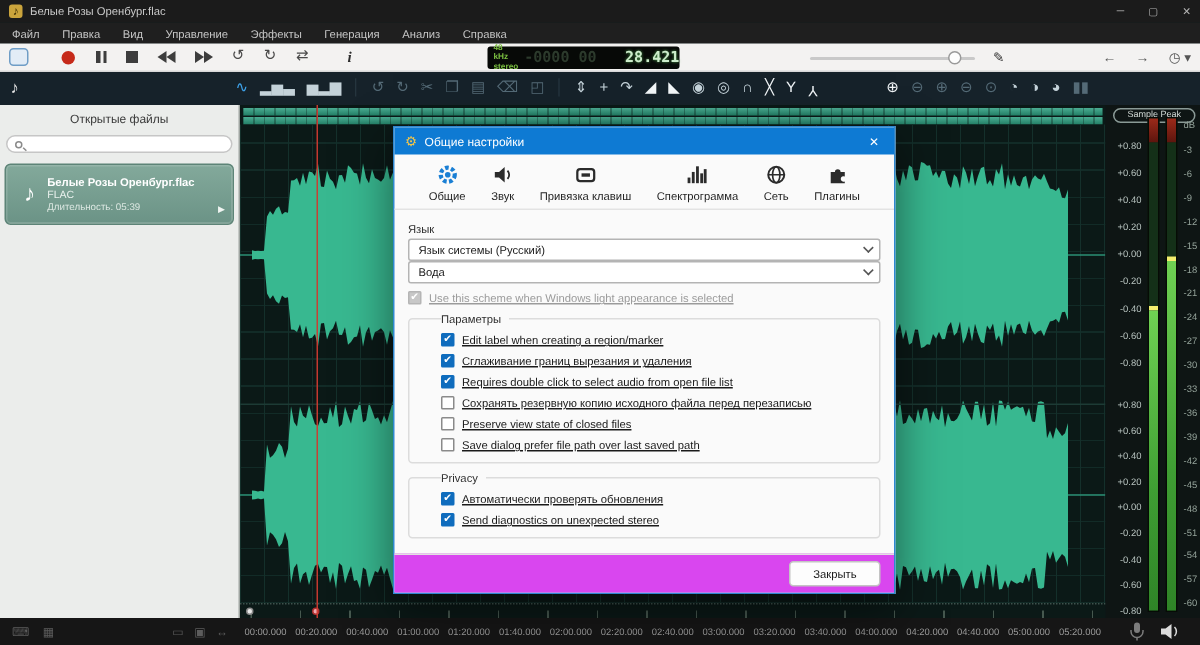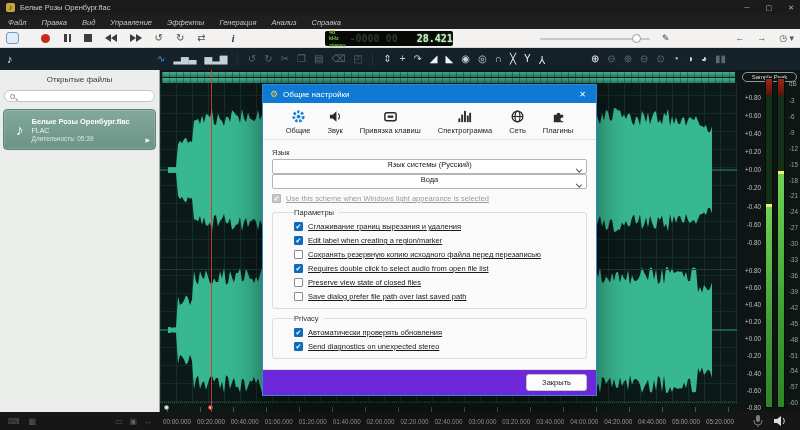--- a/index.html
+++ b/index.html
@@ -6,21 +6,21 @@
   html,body{width:800px;height:430px;overflow:hidden;}
   body{font-family:"Liberation Sans",sans-serif;position:relative;background:#0c1b1a;}
   .app{position:absolute;inset:0;display:flex;flex-direction:column;}
 
   
   .titlebar{height:15px;background:#1b1b1b;display:flex;align-items:center;padding:0 6px;flex:none;}
   .appicon{width:9px;height:9px;border-radius:2px;background:#caa43c;color:#3a2d00;font-size:8px;line-height:9px;text-align:center;margin-right:5px;}
   .wtitle{color:#c9c9c9;font-size:7.5px;flex:1;}
   .winbtns{display:flex;gap:16px;color:#b5b5b5;font-size:7px;}
   .menubar{height:14px;background:#1f1f1f;display:flex;align-items:center;gap:15px;padding:0 8px;flex:none;}
-  .menu-item{color:#c5c5c5;font-size:7.5px;font-style:italic;}
+  .menu-item{color:#c5c5c5;font-size:7.5px;}
 
   
   .toolbar{height:19px;background:#f3f2f1;border-bottom:1px solid #d8d8d8;display:flex;align-items:center;flex:none;position:relative;}
   .sel-tool{width:13px;height:12px;border:1.5px solid #6f9dc6;border-radius:3px;background:#e2ecf6;margin-left:6px;}
   .rec{width:9px;height:9px;border-radius:50%;background:#c62a1a;margin-left:22px;}
   .pause{display:flex;gap:2px;margin-left:14px;}
   .pause i{width:2.5px;height:8px;background:#3d3d3d;}
   .stop{width:7.5px;height:7.5px;background:#3d3d3d;margin-left:13px;}
   .skip{display:flex;align-items:center;margin-left:13px;}
   .tri-l{width:0;height:0;border-top:4px solid transparent;border-bottom:4px solid transparent;border-right:6px solid #3d3d3d;}
@@ -112,31 +112,31 @@
   .dlg-ticon{color:#f3c64a;font-size:9px;margin-right:5px;line-height:10px;}
   .dlg-tname{color:#fff;font-size:8px;flex:1;}
   .dlg-x{color:#fff;font-size:8px;padding:0 3px;}
   .tabs{display:flex;gap:17px;padding:6px 10px 4px;border-bottom:1px solid #e3e3e3;flex:none;justify-content:center;}
   .tab{display:flex;flex-direction:column;align-items:center;gap:2px;}
   .tab svg{width:15px;height:15px;fill:#2b2b2b;stroke:#2b2b2b;}
   .tab.sel svg{fill:#1a7fd4;stroke:#1a7fd4;}
   .tab span{font-size:7.5px;color:#1f1f1f;white-space:nowrap;}
   .dlg-body{flex:1;padding:5px 9px 0;overflow:hidden;}
   .flabel{font-size:7.5px;color:#2f2f2f;margin:3px 0 2px;}
-  .combo{height:15px;border:1px solid #b4b4b4;border-radius:2px;background:#fff;display:flex;align-items:center;padding:0 6px;font-size:7.5px;color:#1a1a1a;flex-direction:column;}
+  .combo{height:15px;border:1px solid #b4b4b4;border-radius:2px;background:#fff;display:flex;align-items:center;padding:0 6px;font-size:7.5px;color:#1a1a1a;}
   .combo .chv{margin-left:auto;width:5px;height:5px;border-right:1px solid #555;border-bottom:1px solid #555;transform:rotate(45deg) translateY(-2px);}
   .cbrow{display:flex;align-items:center;margin:5px 0;}
   .cbox{width:9px;height:9px;border:1px solid #8a8a8a;background:#fff;border-radius:1px;flex:none;color:transparent;font-size:7px;line-height:8px;text-align:center;}
   .cbrow.on .cbox{background:#0f6cbd;border-color:#0f6cbd;color:#fff;}
   .cbrow.dis .cbox{background:#c7c7c7;border-color:#b5b5b5;color:#fff;}
   .cbrow .clabel{font-size:7.5px;color:#1a1a1a;margin-left:5px;text-decoration:underline;}
   .cbrow.dis .clabel{color:#9b9b9b;}
   fieldset{border:1px solid #dcdcdc;border-radius:3px;margin-top:5px;padding:0 21px 2px;}
   legend{font-size:7.5px;color:#2f2f2f;padding-right:5px;}
-  .dlg-footer{height:26px;background:#6d28d9;border-top:1px solid #e1e1e1;flex:none;display:flex;align-items:center;justify-content:flex-end;padding:0 9px;}
+  .dlg-footer{height:26px;background:#d946ef;border-top:1px solid #e1e1e1;flex:none;display:flex;align-items:center;justify-content:flex-end;padding:0 9px;}
   .btn{font-size:7.5px;color:#1a1a1a;background:#fdfdfd;border:1px solid #c4c4c4;border-radius:3px;padding:3px 15px;}
 
   svg.smicon{display:block;}
 </style>
 </head>
 <body>
 
 <div class="app">
 
   <div class="titlebar">
@@ -473,33 +473,33 @@
       <span class="cbox">✔</span>
       <span class="clabel">Use this scheme when Windows light appearance is selected</span>
     </div>
 
     <fieldset>
       <legend>Параметры</legend>
       <div>
 
       <div class="cbrow on">
           <span class="cbox">✔</span>
+          <span class="clabel">Edit label when creating a region/marker</span>
+        </div>
+          <div class="cbrow on">
+          <span class="cbox">✔</span>
           <span class="clabel">Сглаживание границ вырезания и удаления</span>
         </div>
           <div class="cbrow on">
           <span class="cbox">✔</span>
-          <span class="clabel">Edit label when creating a region/marker</span>
+          <span class="clabel">Requires double click to select audio from open file list</span>
         </div>
           <div class="cbrow">
           <span class="cbox">✔</span>
           <span class="clabel">Сохранять резервную копию исходного файла перед перезаписью</span>
-        </div>
-          <div class="cbrow on">
-          <span class="cbox">✔</span>
-          <span class="clabel">Requires double click to select audio from open file list</span>
         </div>
           <div class="cbrow">
           <span class="cbox">✔</span>
           <span class="clabel">Preserve view state of closed files</span>
         </div>
           <div class="cbrow">
           <span class="cbox">✔</span>
           <span class="clabel">Save dialog prefer file path over last saved path</span>
         </div>
         </div>

